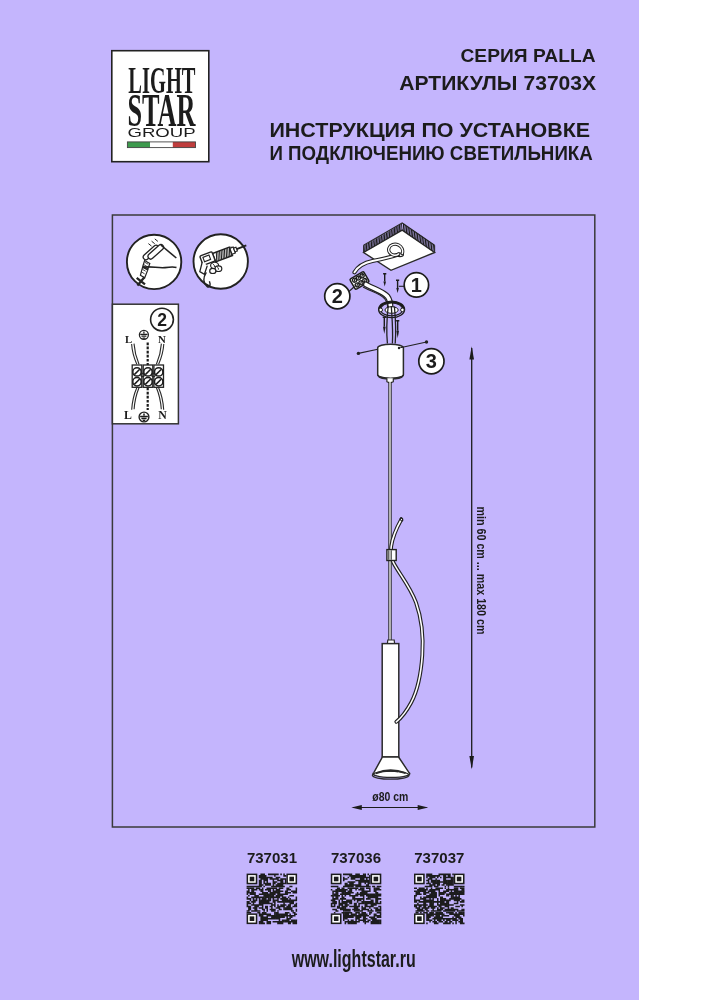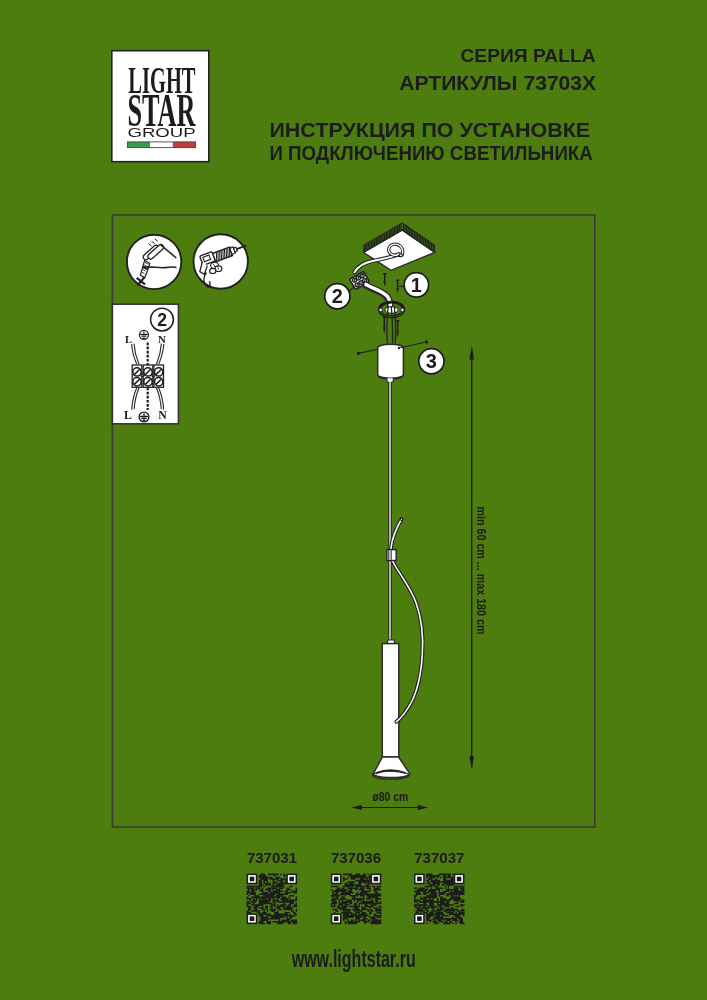--- a/index.html
+++ b/index.html
@@ -1,15 +1,15 @@
 <!DOCTYPE html>
 <html><head><meta charset="utf-8">
 <style>
 html,body{margin:0;padding:0;background:#fff;}
-#page{position:relative;width:707px;height:1000px;background:#4d7c0f;overflow:hidden;}
+#page{position:relative;width:599px;height:1000px;background:#c4b5fd;overflow:hidden;padding-left:40px;}
 svg{position:absolute;left:0;top:0;}
 text{fill:#1c1c1c;}
 </style></head>
 <body>
 <div id="page">
 <svg width="707" height="1000" viewBox="0 0 707 1000" font-family="Liberation Sans, sans-serif">
 <text x="595.5" y="62" text-anchor="end" font-size="18" font-weight="bold" textLength="135" lengthAdjust="spacingAndGlyphs">СЕРИЯ PALLA</text>
 <text x="596.2" y="90" text-anchor="end" font-size="21" font-weight="bold" textLength="197" lengthAdjust="spacingAndGlyphs">АРТИКУЛЫ 73703X</text>
 <text x="269.4" y="137.2" font-size="19.8" font-weight="bold" textLength="320.8" lengthAdjust="spacingAndGlyphs">ИНСТРУКЦИЯ ПО УСТАНОВКЕ</text>
 <text x="269.4" y="159.7" font-size="20.3" font-weight="bold" textLength="323.4" lengthAdjust="spacingAndGlyphs">И ПОДКЛЮЧЕНИЮ СВЕТИЛЬНИКА</text>

